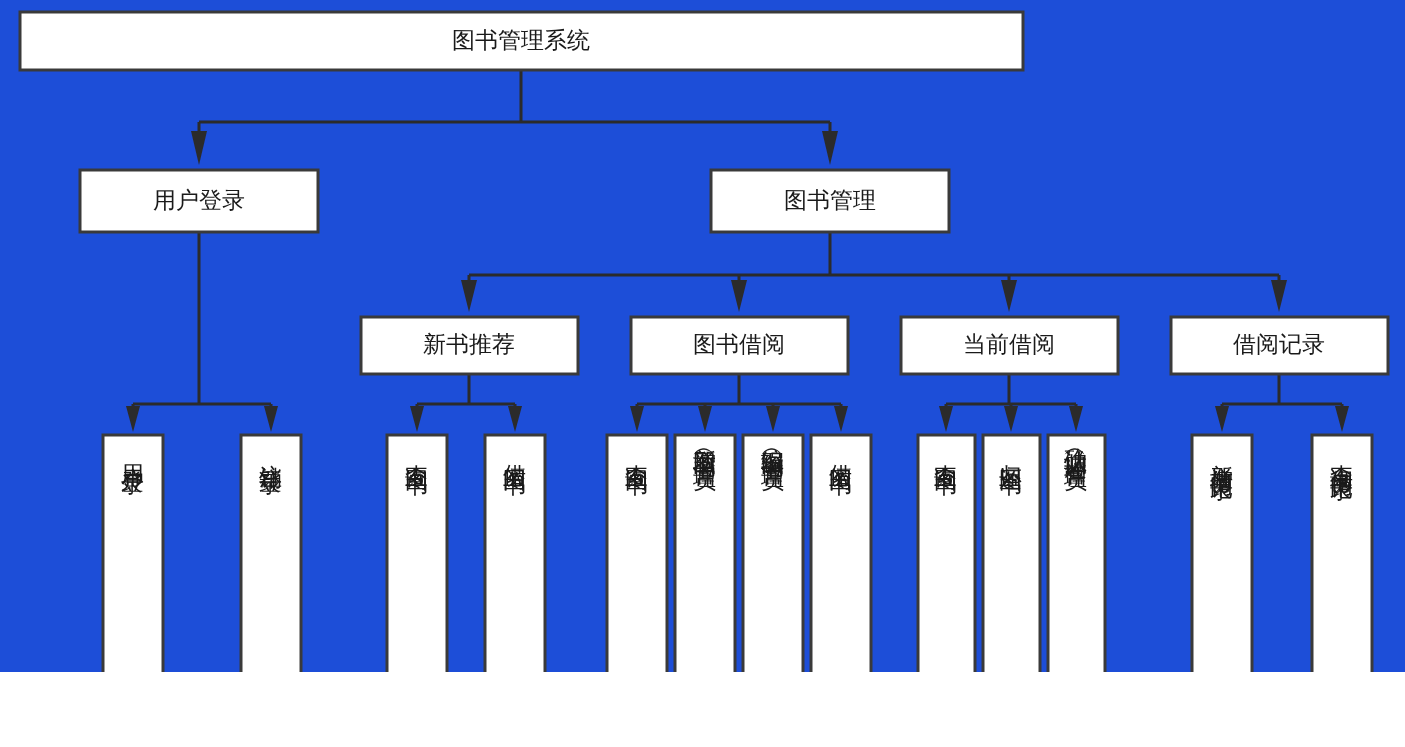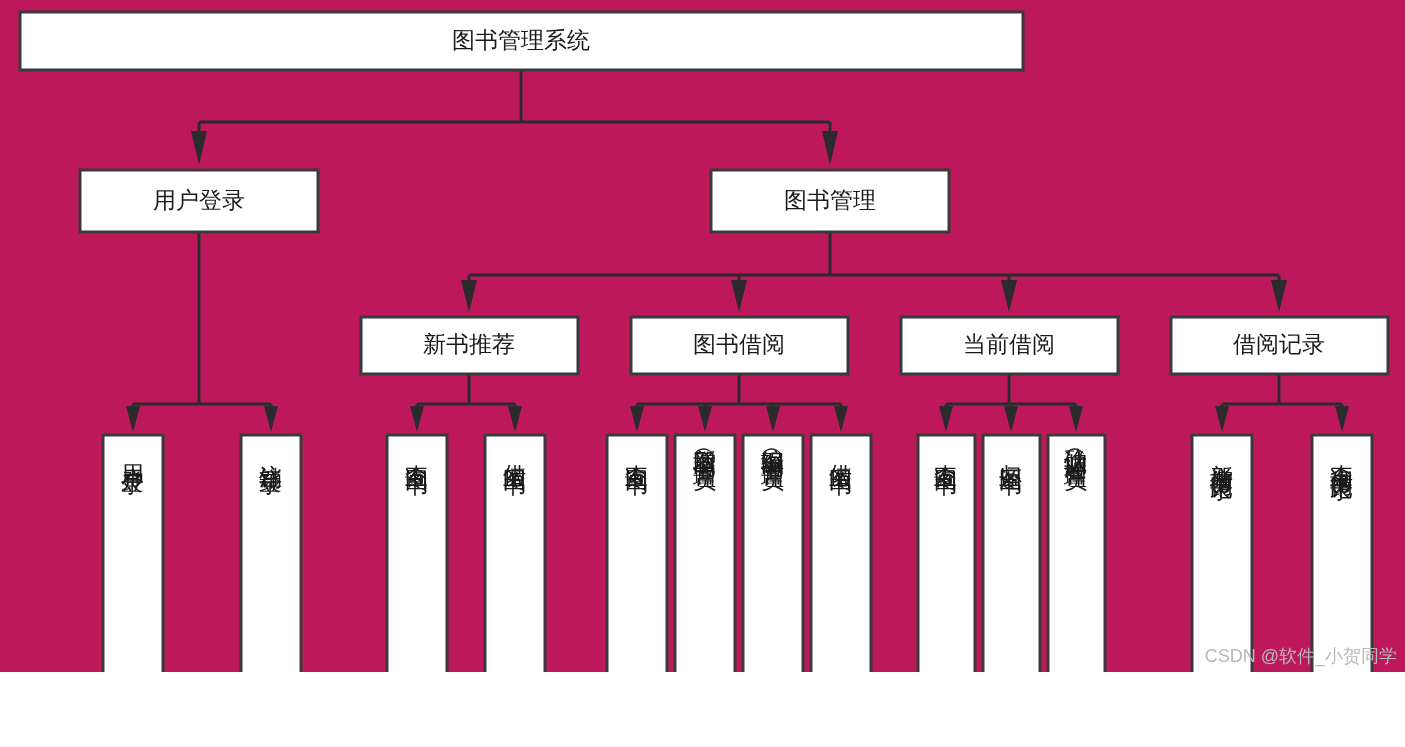--- a/index.html
+++ b/index.html
@@ -7,21 +7,21 @@
     padding: 0;
     background: #ffffff;
   }
   body {
     font-family: "Liberation Sans", "DejaVu Sans", sans-serif;
   }
   #diagram-root {
     position: relative;
     width: 1405px;
     height: 672px;
-    background: #be185d;
+    background: #1d4ed8;
     overflow: hidden;
   }
   svg.flow {
     position: absolute;
     top: 0;
     left: 0;
     width: 1405px;
     height: 747px;
   }
   .node-rect {
@@ -210,15 +210,14 @@
       <text class="node-label-v" x="841" y="452">借阅图书</text>
       <text class="node-label-v" x="946" y="452">查询图书</text>
       <text class="node-label-v" x="1011" y="452">归还图书</text>
       <text class="node-label-v" x="1076" y="443">确认归还（管理员）</text>
       <text class="node-label-v" x="1222" y="455">新增借阅记录</text>
       <text class="node-label-v" x="1342" y="455">查询借阅记录</text>
     </g>
 
   </svg>
 
-  <div class="watermark">CSDN @软件_小贺同学</div>
 
 </div>
 
 </body></html>

